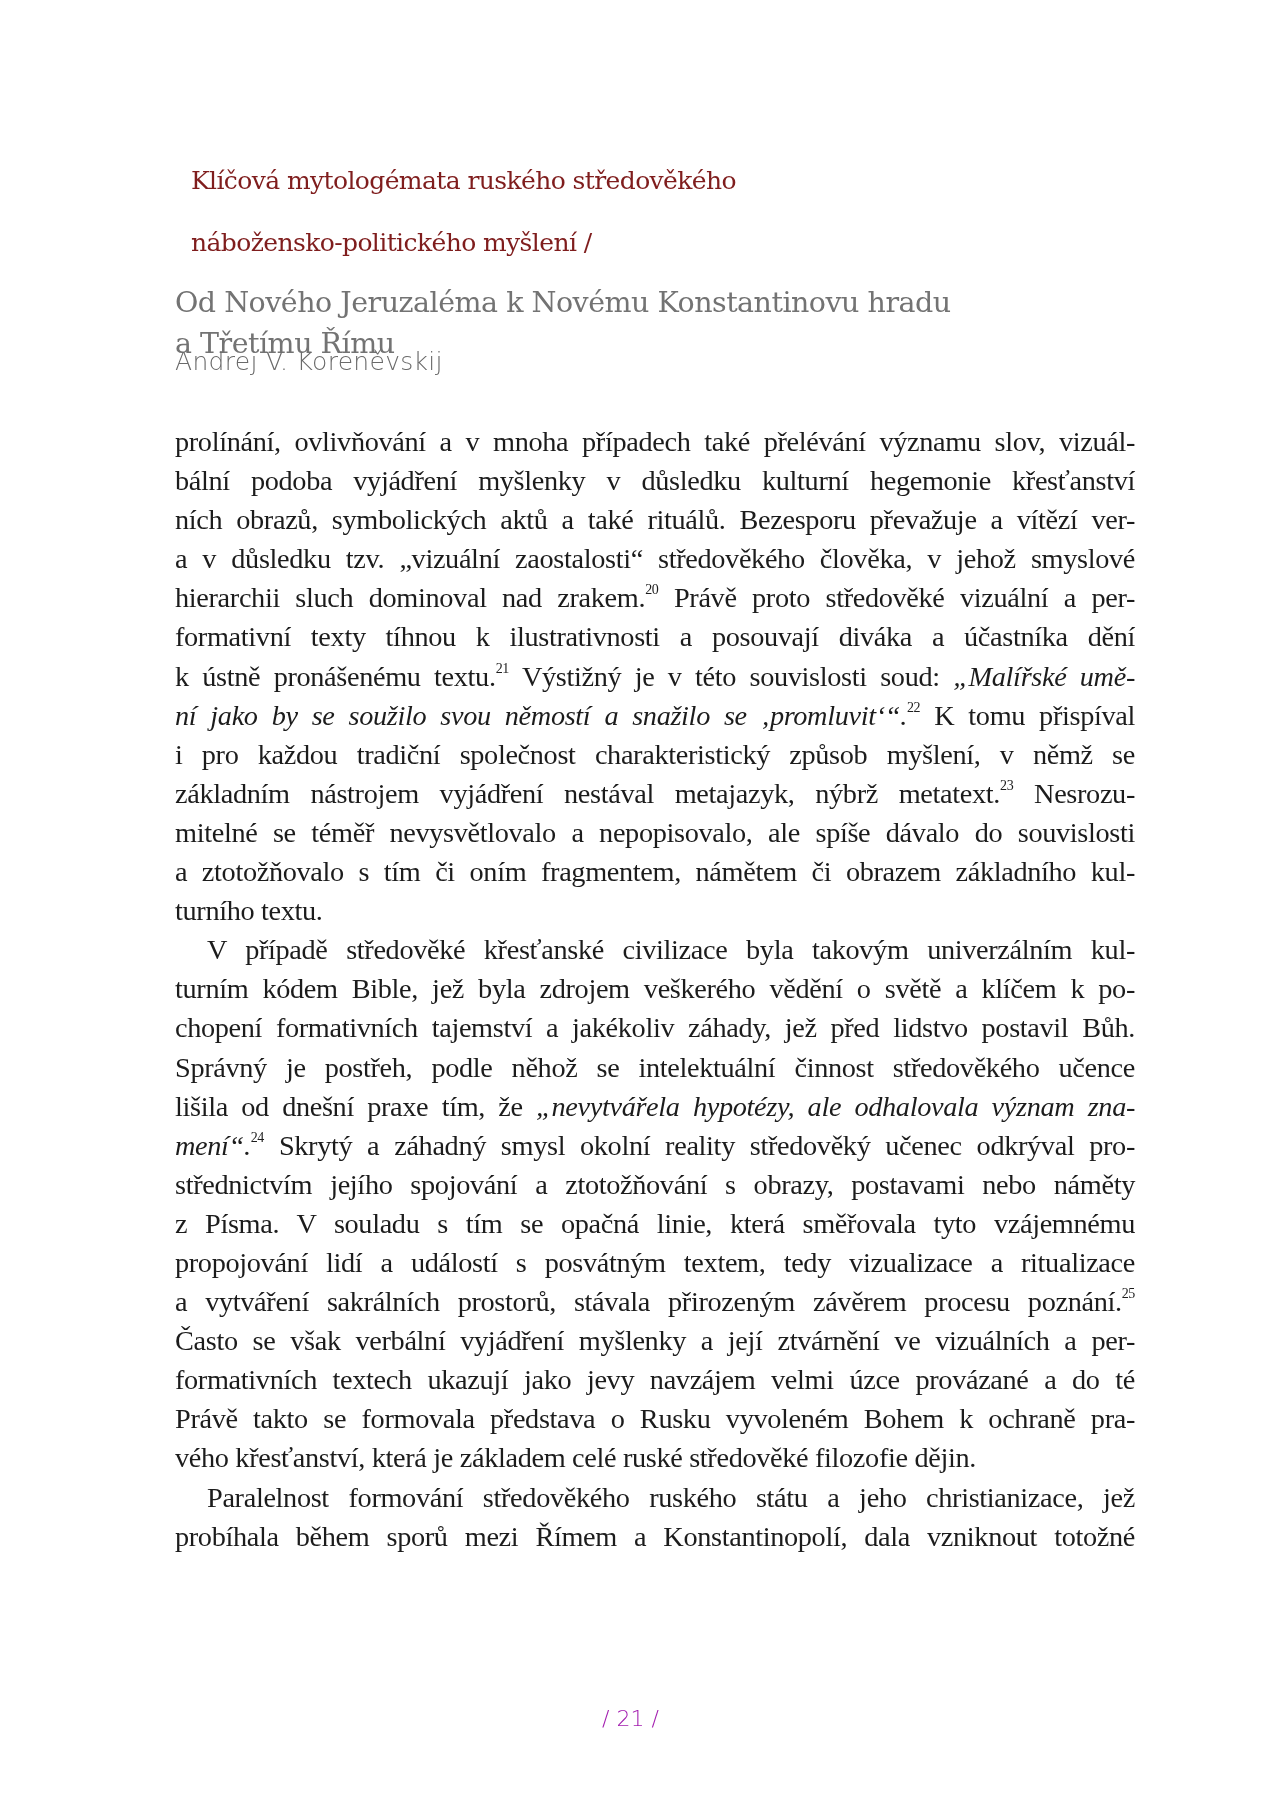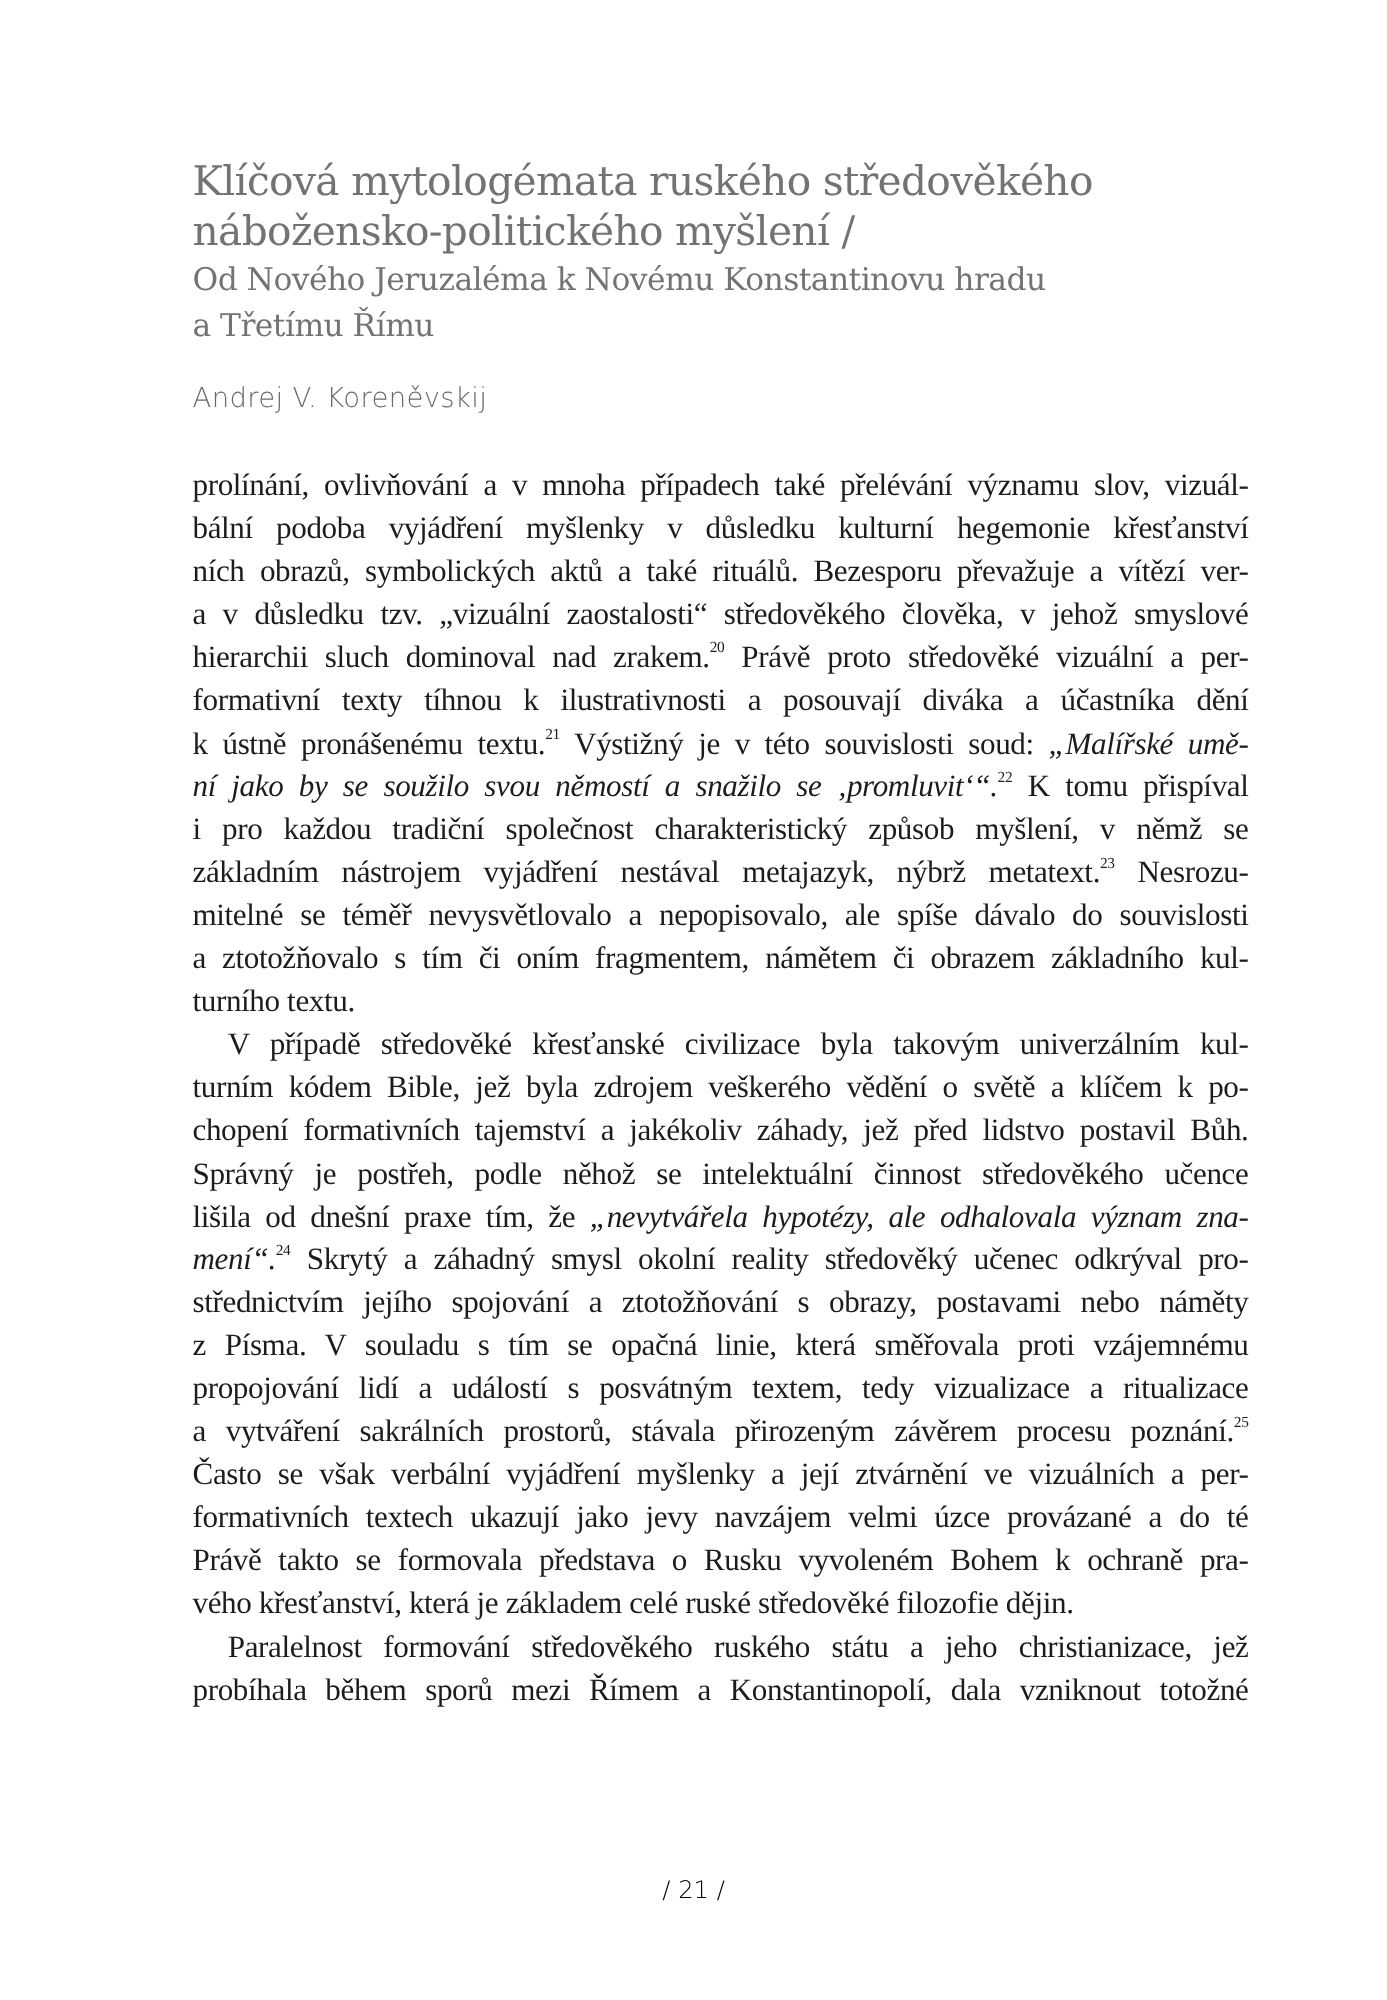--- a/index.html
+++ b/index.html
@@ -21,25 +21,25 @@
     height: 1818px;
   }
   .title-block {
     position: absolute;
     left: 175px;
     top: 142px;
     width: 960px;
   }
   .title-main {
     font-family: "DejaVu Serif", serif;
-    font-size: 37px;
+    font-size: 25px;
     line-height: 46px;
     font-weight: normal;
-    color: #737373;
-    margin: 0;
+    color: #7f1d1d;
+    margin: 16px;
     letter-spacing: -0.6px;
   }
   .title-sub {
     font-family: "DejaVu Serif", serif;
     font-size: 28.5px;
     line-height: 41px;
     color: #737373;
     margin: 0;
     letter-spacing: -0.5px;
   }
@@ -85,21 +85,21 @@
   .it { font-style: italic; }
   .page-number {
     position: absolute;
     left: 0;
     width: 1261px;
     top: 1706px;
     text-align: center;
     font-family: "DejaVu Sans", sans-serif;
     font-weight: 200;
     font-size: 22px;
-    color: #000000;
+    color: #a21caf;
   }
 </style>
 </head>
 <body>
 
 <div class="page">
 
   <div class="title-block">
     <div class="title-main">Klíčová mytologémata ruského středověkého</div>
     <div class="title-main">nábožensko-politického myšlení /</div>
@@ -123,21 +123,21 @@
       <div class="line"><span>mitelné se téměř nevysvětlovalo a nepopisovalo, ale spíše dávalo do souvislosti</span></div>
       <div class="line"><span>a ztotožňovalo s tím či oním fragmentem, námětem či obrazem základního kul-</span></div>
       <div class="line last"><span>turního textu.</span></div>
       <div class="line indent"><span>V případě středověké křesťanské civilizace byla takovým univerzálním kul-</span></div>
       <div class="line"><span>turním kódem Bible, jež byla zdrojem veškerého vědění o světě a klíčem k po-</span></div>
       <div class="line"><span>chopení formativních tajemství a jakékoliv záhady, jež před lidstvo postavil Bůh.</span></div>
       <div class="line"><span>Správný je postřeh, podle něhož se intelektuální činnost středověkého učence</span></div>
       <div class="line"><span>lišila od dnešní praxe tím, že </span><span class="it">„nevytvářela hypotézy, ale odhalovala význam zna-</span></div>
       <div class="line"><span class="it">mení“.</span><sup>24</sup><span> Skrytý a záhadný smysl okolní reality středověký učenec odkrýval pro-</span></div>
       <div class="line"><span>střednictvím jejího spojování a ztotožňování s obrazy, postavami nebo náměty</span></div>
-      <div class="line"><span>z Písma. V souladu s tím se opačná linie, která směřovala proti vzájemnému</span></div>
+      <div class="line"><span>z Písma. V souladu s tím se opačná linie, která směřovala tyto vzájemnému</span></div>
       <div class="line"><span>propojování lidí a událostí s posvátným textem, tedy vizualizace a ritualizace</span></div>
       <div class="line"><span>a vytváření sakrálních prostorů, stávala přirozeným závěrem procesu poznání.</span><sup>25</sup></div>
       <div class="line"><span>Často se však verbální vyjádření myšlenky a její ztvárnění ve vizuálních a per-</span></div>
       <div class="line"><span>formativních textech ukazují jako jevy navzájem velmi úzce provázané a do té</span></div>
       <div class="line"><span>Právě takto se formovala představa o Rusku vyvoleném Bohem k ochraně pra-</span></div>
       <div class="line last"><span>vého křesťanství, která je základem celé ruské středověké filozofie dějin.</span></div>
       <div class="line indent"><span>Paralelnost formování středověkého ruského státu a jeho christianizace, jež</span></div>
       <div class="line"><span>probíhala během sporů mezi Římem a Konstantinopolí, dala vzniknout totožné</span></div>
     </div>
 

